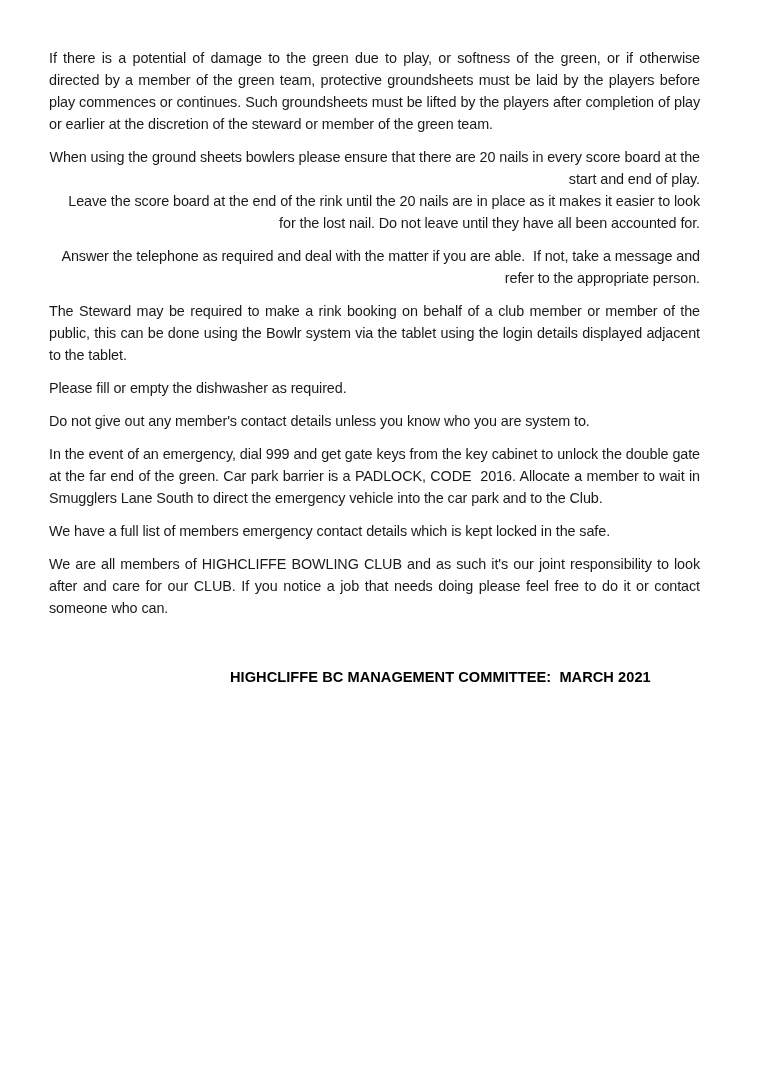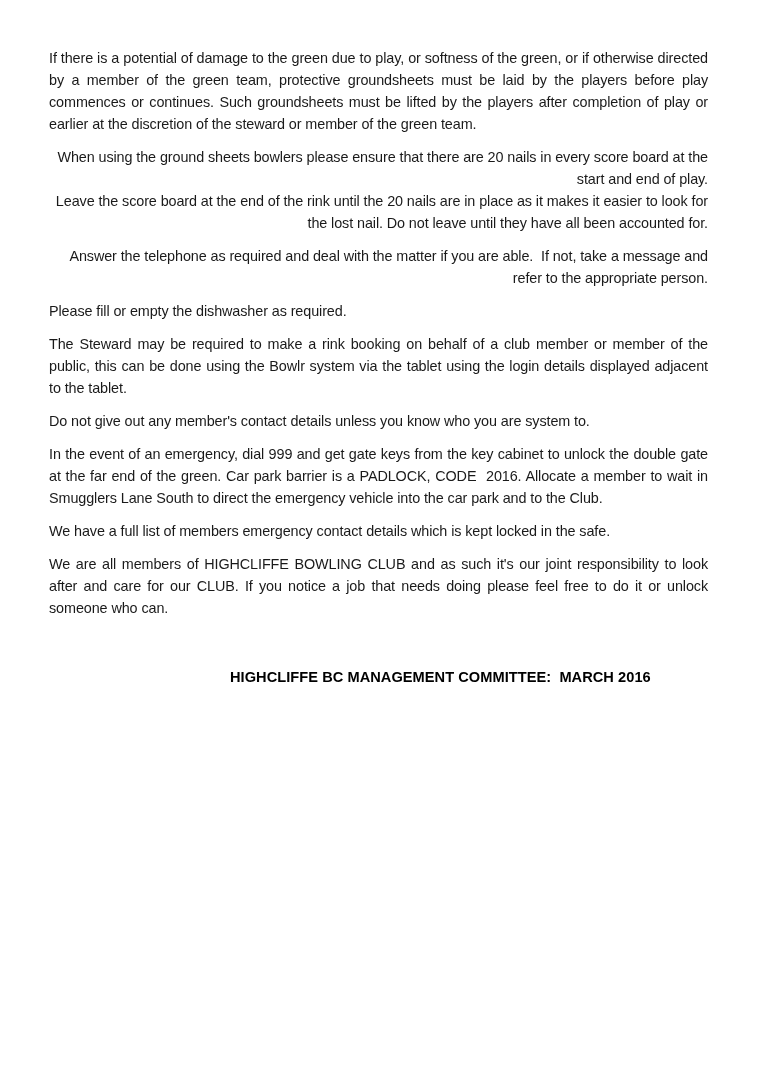--- a/index.html
+++ b/index.html
@@ -19,21 +19,21 @@
   }
 
   .doc-body {
     position: absolute;
     left: 49px;
     top: 47px;
     width: 663px;
   }
 
   .para {
-    margin: 0 4px 11px 0;
+    margin: 0 12px 11px 0;
     font-size: 14.4px;
     line-height: 22px;
     color: #1a1a1a;
     text-align: justify;
     text-justify: inter-word;
     letter-spacing: -0.1px;
     white-space: pre-wrap;
   }
 
   
@@ -69,30 +69,30 @@
 
   <div class="doc-body">
 
     <p class="para justified">If there is a potential of damage to the green due to play, or softness of the green, or if otherwise directed by a member of the green team, protective groundsheets must be laid by the players before play commences or continues. Such groundsheets must be lifted by the players after completion of play or earlier at the discretion of the steward or member of the green team.</p>
 
     <p class="para flush-left">When using the ground sheets bowlers please ensure that there are 20 nails in every score board at the start and end of play.
 Leave the score board at the end of the rink until the 20 nails are in place as it makes it easier to look for the lost nail. Do not leave until they have all been accounted for.</p>
 
     <p class="para flush-left">Answer the telephone as required and deal with the matter if you are able.  If not, take a message and refer to the appropriate person.</p>
 
+    <p class="para justified">The Steward may be required to make a rink booking on behalf of a club member or member of the public, this can be done using the Bowlr system via the tablet using the login details displayed adjacent to the tablet.</p>
+
     <p class="para single">Please fill or empty the dishwasher as required.</p>
-
-    <p class="para justified">The Steward may be required to make a rink booking on behalf of a club member or member of the public, this can be done using the Bowlr system via the tablet using the login details displayed adjacent to the tablet.</p>
 
     <p class="para single">Do not give out any member's contact details unless you know who you are system to.</p>
 
     <p class="para justified">In the event of an emergency, dial 999 and get gate keys from the key cabinet to unlock the double gate at the far end of the green. Car park barrier is a PADLOCK, CODE  2016. Allocate a member to wait in Smugglers Lane South to direct the emergency vehicle into the car park and to the Club.</p>
 
 
     <p class="para single">We have a full list of members emergency contact details which is kept locked in the safe.</p>
 
-    <p class="para justified">We are all members of HIGHCLIFFE BOWLING CLUB and as such it's our joint responsibility to look after and care for our CLUB. If you notice a job that needs doing please feel free to do it or unlock someone who can.</p>
+    <p class="para justified">We are all members of HIGHCLIFFE BOWLING CLUB and as such it's our joint responsibility to look after and care for our CLUB. If you notice a job that needs doing please feel free to do it or contact someone who can.</p>
 
-    <p class="signature-line">HIGHCLIFFE BC MANAGEMENT COMMITTEE:  MARCH 2016</p>
+    <p class="signature-line">HIGHCLIFFE BC MANAGEMENT COMMITTEE:  MARCH 2021</p>
 
   </div>
 
 </div>
 
 </body></html>

